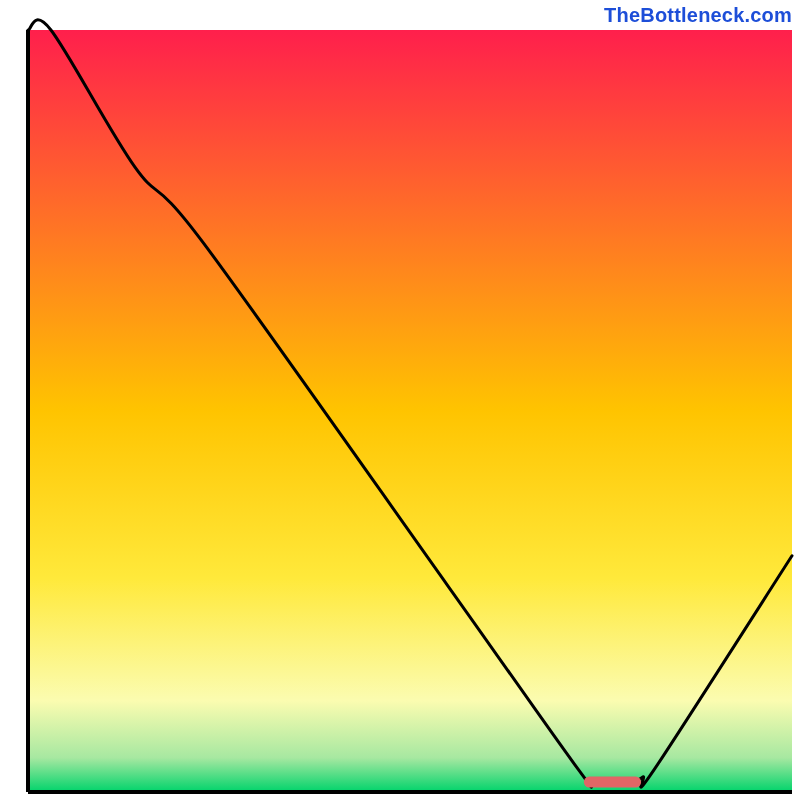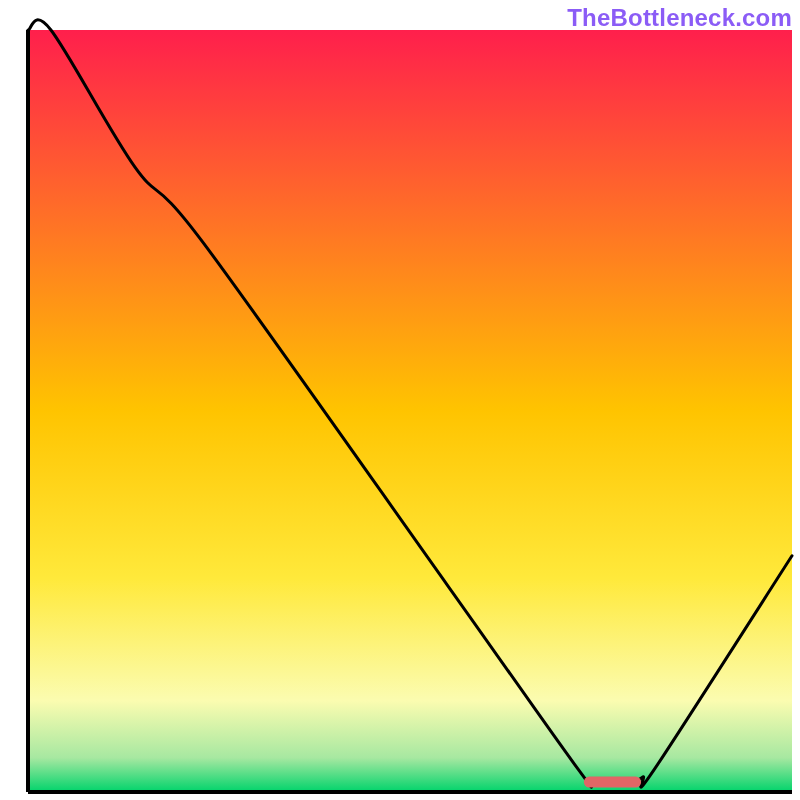--- a/index.html
+++ b/index.html
@@ -12,23 +12,23 @@
   }
   .chart-frame {
     position: relative;
     width: 800px;
     height: 800px;
   }
   .watermark {
     position: absolute;
     top: 4px;
     right: 8px;
-    font-size: 24px;
+    font-size: 20px;
     font-weight: bold;
-    color: #8b5cf6;
+    color: #1d4ed8;
     letter-spacing: 0.2px;
   }
   svg {
     display: block;
   }
 </style>
 </head>
 <body>
 
 <div class="chart-frame">

